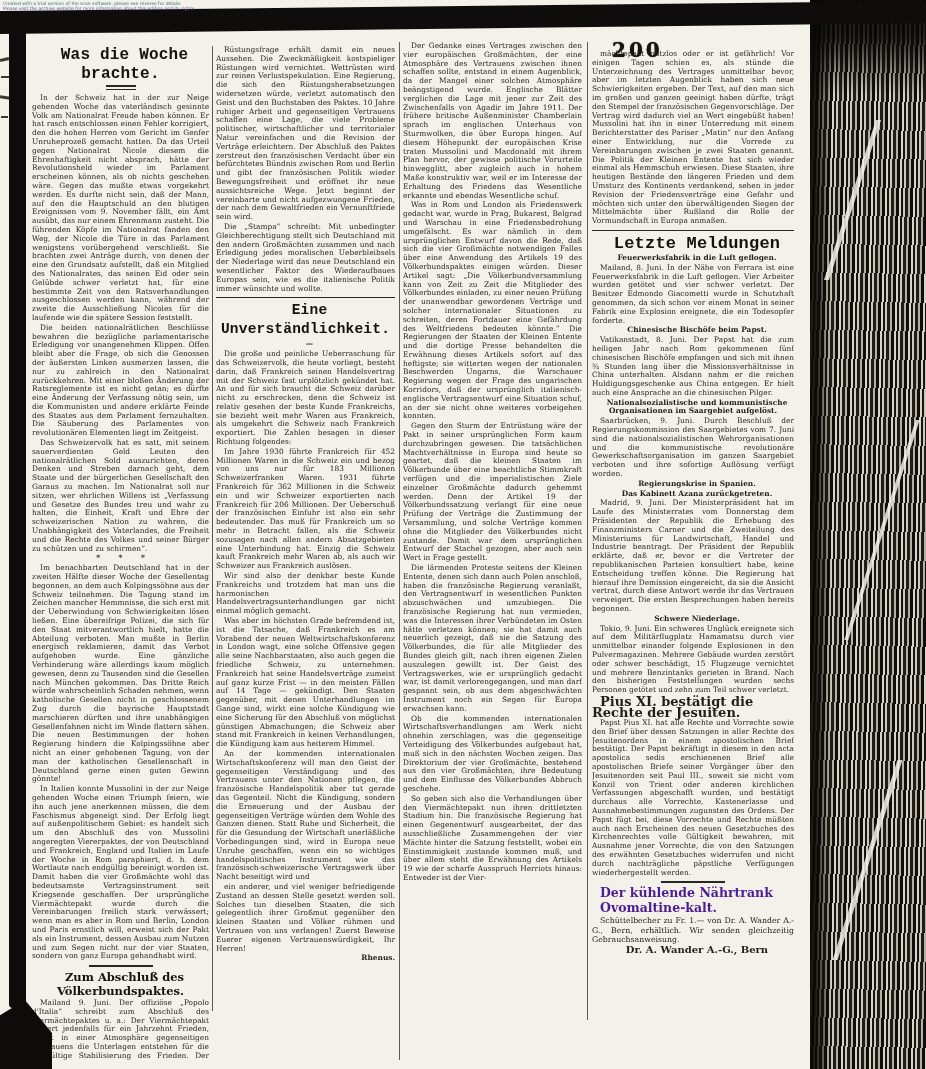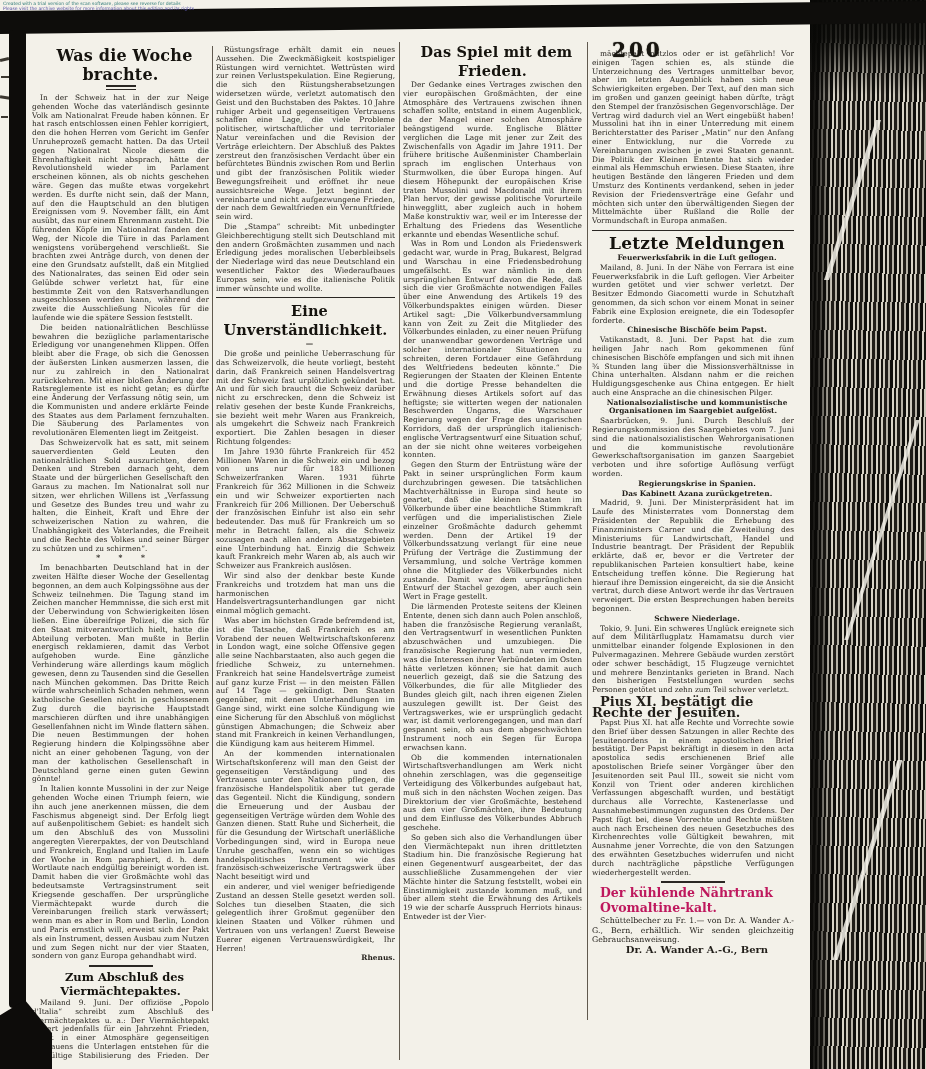--- a/index.html
+++ b/index.html
@@ -30,40 +30,40 @@
   .wm1 { color:#2e7a78; } .wm2 { color:#5a55a8; }
 
   .pagenum { position:absolute; left:612px; top:38px; z-index:2;
     font-size:20px; font-weight:bold; letter-spacing:3px; color:#17150f;
     text-shadow:0 0 1px #17150f; }
 
   .col { position:absolute; top:0; overflow:hidden; z-index:1;
     font-size:7.4px; line-height:8.8px; text-align:justify; color:#221f1a; }
   .col p { margin:0 0 1px; text-indent:8px; }
   .hl { font-size:16px; font-weight:bold; text-align:center; letter-spacing:.2px;
-    line-height:19px; margin:2px 0 1px; text-indent:0; color:#15130e; }
+    line-height:19px; margin:2px 0 1px; text-indent:0; color:#15130e;font-family:Liberation Mono, monospace; }
   .hl-md { font-size:11.5px; font-weight:bold; text-align:center; line-height:14px;
     margin:3px 0 2px; text-indent:0; color:#15130e; }
   .orn { width:30px; margin:1px auto 4px; border-top:2px solid #2a2723; height:2px;
     border-bottom:1px solid #2a2723; }
   .dash { text-align:center; text-indent:0; margin:1px 0 2px; font-weight:bold; }
   .stars { text-align:center; text-indent:0; letter-spacing:8px; font-weight:bold;
     margin:3px 0 3px; }
   .rule-full { border-top:1px solid #2a2723; margin:4px 0 3px; }
   .rule-short { width:64px; border-top:2px solid #2a2723; margin:4px auto 3px; }
   .sig { text-align:right; font-weight:bold; text-indent:0; }
 
   .item-title { font-weight:bold; text-align:center; text-indent:0; margin:3px 0 0; }
   .item-title2 { font-weight:bold; text-align:center; text-indent:0; margin:0; }
   .item-title2:empty { display:none; }
   .item-hl { font-size:13px; font-weight:bold; text-align:left; text-indent:0;
     line-height:11px; margin:4px 0 2px; }
 
   .ad-title { font-size:12.5px; font-weight:bold; line-height:14px; text-indent:0;
-    text-align:left; margin:2px 0 0; color:#be185d; }
+    text-align:left; margin:2px 0 0; color:#4c1d95; }
   .ad-body { margin:4px 0 0 14px; font-size:7.8px; line-height:9.4px; }
   .ad-sig { margin:2px 30px 0 0; text-align:center; font-size:10px; font-weight:bold; }
 </style>
 </head>
 <body>
 
 <div id="page">
 
   <div class="watermark">
     <div class="wm1">Created with a trial version of the scan software, please see reverse for details</div>
@@ -92,41 +92,40 @@
   <div class="col" style="left:32px;width:177px;top:46px;height:1014px;">
     <p class="hl">Was die Woche brachte.</p>
     <div class="orn"></div>
     <p>In der Schweiz hat in der zur Neige gehenden Woche das vaterländisch gesinnte Volk am Nationalrat Freude haben können. Er hat rasch entschlossen einen Fehler korrigiert, den die hohen Herren vom Gericht im Genfer Unruheprozeß gemacht hatten. Da das Urteil gegen Nationalrat Nicole diesem die Ehrenhaftigkeit nicht absprach, hätte der Revolutionsheld wieder im Parlament erscheinen können, als ob nichts geschehen wäre. Gegen das mußte etwas vorgekehrt werden. Es durfte nicht sein, daß der Mann, auf den die Hauptschuld an den blutigen Ereignissen vom 9. November fällt, ein Amt ausübt, das nur einem Ehrenmann zusteht. Die führenden Köpfe im Nationalrat fanden den Weg, der Nicole die Türe in das Parlament wenigstens vorübergehend verschließt. Sie brachten zwei Anträge durch, von denen der eine den Grundsatz aufstellt, daß ein Mitglied des Nationalrates, das seinen Eid oder sein Gelübde schwer verletzt hat, für eine bestimmte Zeit von den Ratsverhandlungen ausgeschlossen werden kann, während der zweite die Ausschließung Nicoles für die laufende wie die spätere Session feststellt.</p>
     <p>Die beiden nationalrätlichen Beschlüsse bewahren die bezügliche parlamentarische Erledigung vor unangenehmen Klippen. Offen bleibt aber die Frage, ob sich die Genossen der äußersten Linken ausmerzen lassen, die nur zu zahlreich in den Nationalrat zurückkehren. Mit einer bloßen Änderung der Ratsreglemente ist es nicht getan; es dürfte eine Änderung der Verfassung nötig sein, um die Kommunisten und andere erklärte Feinde des Staates aus dem Parlament fernzuhalten. Die Säuberung des Parlamentes von revolutionären Elementen liegt im Zeitgeist.</p>
     <p>Das Schweizervolk hat es satt, mit seinem sauerverdienten Geld Leuten den nationalrätlichen Sold auszurichten, deren Denken und Streben darnach geht, dem Staate und der bürgerlichen Gesellschaft den Garaus zu machen. Im Nationalrat soll nur sitzen, wer ehrlichen Willens ist „Verfassung und Gesetze des Bundes treu und wahr zu halten, die Einheit, Kraft und Ehre der schweizerischen Nation zu wahren, die Unabhängigkeit des Vaterlandes, die Freiheit und die Rechte des Volkes und seiner Bürger zu schützen und zu schirmen“.</p>
     <p class="stars">*   *   *</p>
     <p>Im benachbarten Deutschland hat in der zweiten Hälfte dieser Woche der Gesellentag begonnen, an dem auch Kolpingssöhne aus der Schweiz teilnehmen. Die Tagung stand im Zeichen mancher Hemmnisse, die sich erst mit der Ueberwindung von Schwierigkeiten lösen ließen. Eine übereifrige Polizei, die sich für den Staat mitverantwortlich hielt, hatte die Abteilung verboten. Man mußte in Berlin energisch reklamieren, damit das Verbot aufgehoben wurde. Eine gänzliche Verhinderung wäre allerdings kaum möglich gewesen, denn zu Tausenden sind die Gesellen nach München gekommen. Das Dritte Reich würde wahrscheinlich Schaden nehmen, wenn katholische Gesellen nicht in geschlossenem Zug durch die bayrische Hauptstadt marschieren dürften und ihre unabhängigen Gesellenfahnen nicht im Winde flattern sähen. Die neuen Bestimmungen der hohen Regierung hindern die Kolpingssöhne aber nicht an einer gehobenen Tagung, von der man der katholischen Gesellenschaft in Deutschland gerne einen guten Gewinn gönnte!</p>
     <p>In Italien konnte Mussolini in der zur Neige gehenden Woche einen Triumph feiern, wie ihn auch jene anerkennen müssen, die dem Faschismus abgeneigt sind. Der Erfolg liegt auf außenpolitischem Gebiet: es handelt sich um den Abschluß des von Mussolini angeregten Viererpaktes, der von Deutschland und Frankreich, England und Italien im Laufe der Woche in Rom paraphiert, d. h. dem Wortlaute nach endgültig bereinigt worden ist. Damit haben die vier Großmächte wohl das bedeutsamste Vertragsinstrument seit Kriegsende geschaffen. Der ursprüngliche Viermächtepakt wurde durch die Vereinbarungen freilich stark verwässert; wenn man es aber in Rom und Berlin, London und Paris ernstlich will, erweist sich der Pakt als ein Instrument, dessen Ausbau zum Nutzen und zum Segen nicht nur der vier Staaten, sondern von ganz Europa gehandhabt wird.</p>
     <div class="rule-short"></div>
-    <p class="hl-md">Zum Abschluß des Viermächtepaktes.</p>
+    <p class="hl-md">Zum Abschluß des Völkerbundspaktes.</p>
     <p>Mailand 9. Juni. Der offiziöse „Popolo d'Italia“ schreibt zum Abschluß des Viermächtepaktes u. a.: Der Viermächtepakt sichert jedenfalls für ein Jahrzehnt Frieden, damit in einer Atmosphäre gegenseitigen Vertrauens die Unterlagen entstehen für die endgültige Stabilisierung des Frieden. Der Abschluß des Paktes kann nur denen mißfallen, die einen Krieg planten. Nach dem Pakt von Rom gibt es 10 Jahre lang keinen Krieg mehr und die</p>
   </div>
 
   <div class="col" style="left:216px;width:179px;top:46px;height:975px;">
     <p>Rüstungsfrage erhält damit ein neues Aussehen. Die Zweckmäßigkeit kostspieliger Rüstungen wird vernichtet. Wettrüsten wird zur reinen Verlustspekulation. Eine Regierung, die sich den Rüstungsherabsetzungen widersetzen würde, verletzt automatisch den Geist und den Buchstaben des Paktes. 10 Jahre ruhiger Arbeit und gegenseitigen Vertrauens schaffen eine Lage, die viele Probleme politischer, wirtschaftlicher und territorialer Natur vereinfachen und die Revision der Verträge erleichtern. Der Abschluß des Paktes zerstreut den französischen Verdacht über ein befürchtetes Bündnis zwischen Rom und Berlin und gibt der französischen Politik wieder Bewegungsfreiheit und eröffnet ihr neue aussichtsreiche Wege. Jetzt beginnt der vereinbarte und nicht aufgezwungene Frieden, der nach dem Gewaltfrieden ein Vernunftfriede sein wird.</p>
     <p>Die „Stampa“ schreibt: Mit unbedingter Gleichberechtigung stellt sich Deutschland mit den andern Großmächten zusammen und nach Erledigung jedes moralischen Ueberbleibsels der Niederlage wird das neue Deutschland ein wesentlicher Faktor des Wiederaufbaues Europas sein, wie es die italienische Politik immer wünschte und wollte.</p>
     <div class="rule-full"></div>
     <p class="hl" style="font-size:14.5px;">Eine Unverständlichkeit.</p>
     <p class="dash">—</p>
     <p>Die große und peinliche Ueberraschung für das Schweizervolk, die heute vorliegt, besteht darin, daß Frankreich seinen Handelsvertrag mit der Schweiz fast urplötzlich gekündet hat. An und für sich braucht die Schweiz darüber nicht zu erschrecken, denn die Schweiz ist relativ gesehen der beste Kunde Frankreichs, sie bezieht weit mehr Waren aus Frankreich, als umgekehrt die Schweiz nach Frankreich exportiert. Die Zahlen besagen in dieser Richtung folgendes:</p>
     <p>Im Jahre 1930 führte Frankreich für 452 Millionen Waren in die Schweiz ein und bezog von uns nur für 183 Millionen Schweizerfranken Waren. 1931 führte Frankreich für 362 Millionen in die Schweiz ein und wir Schweizer exportierten nach Frankreich für 206 Millionen. Der Ueberschuß der französischen Einfuhr ist also ein sehr bedeutender. Das muß für Frankreich um so mehr in Betracht fallen, als die Schweiz sozusagen nach allen andern Absatzgebieten eine Unterbindung hat. Einzig die Schweiz kauft Frankreich mehr Waren ab, als auch wir Schweizer aus Frankreich auslösen.</p>
     <p>Wir sind also der denkbar beste Kunde Frankreichs und trotzdem hat man uns die harmonischen Handelsvertragsunterhandlungen gar nicht einmal möglich gemacht.</p>
     <p>Was aber im höchsten Grade befremdend ist, ist die Tatsache, daß Frankreich es am Vorabend der neuen Weltwirtschaftskonferenz in London wagt, eine solche Offensive gegen alle seine Nachbarstaaten, also auch gegen die friedliche Schweiz, zu unternehmen. Frankreich hat seine Handelsverträge zumeist auf ganz kurze Frist — in den meisten Fällen auf 14 Tage — gekündigt. Den Staaten gegenüber, mit denen Unterhandlungen im Gange sind, wirkt eine solche Kündigung wie eine Sicherung für den Abschluß von möglichst günstigen Abmachungen; die Schweiz aber stand mit Frankreich in keinen Verhandlungen, die Kündigung kam aus heiterem Himmel.</p>
     <p>An der kommenden internationalen Wirtschaftskonferenz will man den Geist der gegenseitigen Verständigung und des Vertrauens unter den Nationen pflegen, die französische Handelspolitik aber tut gerade das Gegenteil. Nicht die Kündigung, sondern die Erneuerung und der Ausbau der gegenseitigen Verträge würden dem Wohle des Ganzen dienen. Statt Ruhe und Sicherheit, die für die Gesundung der Wirtschaft unerläßliche Vorbedingungen sind, wird in Europa neue Unruhe geschaffen, wenn ein so wichtiges handelspolitisches Instrument wie das französisch-schweizerische Vertragswerk über Nacht beseitigt wird und</p>
     <p>ein anderer, und viel weniger befriedigende Zustand an dessen Stelle gesetzt werden soll. Solches tun dieselben Staaten, die sich gelegentlich ihrer Großmut gegenüber den kleinen Staaten und Völker rühmen und Vertrauen von uns verlangen! Zuerst Beweise Euerer eigenen Vertrauenswürdigkeit, Ihr Herren!</p>
     <p class="sig">Rhenus.</p>
   </div>
 
   <div class="col" style="left:403px;width:179px;top:42px;height:1020px;">
-    <p class="hl" style="font-size:14.5px;">Das Spiel mit dem Frieden.</p>
     <p>Der Gedanke eines Vertrages zwischen den vier europäischen Großmächten, der eine Atmosphäre des Vertrauens zwischen ihnen schaffen sollte, entstand in einem Augenblick, da der Mangel einer solchen Atmosphäre beängstigend wurde. Englische Blätter verglichen die Lage mit jener zur Zeit des Zwischenfalls von Agadir im Jahre 1911. Der frühere britische Außenminister Chamberlain sprach im englischen Unterhaus von Sturmwolken, die über Europa hingen. Auf diesem Höhepunkt der europäischen Krise traten Mussolini und Macdonald mit ihrem Plan hervor, der gewisse politische Vorurteile hinwegglitt, aber zugleich auch in hohem Maße konstruktiv war, weil er im Interesse der Erhaltung des Friedens das Wesentliche erkannte und ebendas Wesentliche schuf.</p>
     <p>Was in Rom und London als Friedenswerk gedacht war, wurde in Prag, Bukarest, Belgrad und Warschau in eine Friedensbedrohung umgefälscht. Es war nämlich in dem ursprünglichen Entwurf davon die Rede, daß sich die vier Großmächte notwendigen Falles über eine Anwendung des Artikels 19 des Völkerbundspaktes einigen würden. Dieser Artikel sagt: „Die Völkerbundversammlung kann von Zeit zu Zeit die Mitglieder des Völkerbundes einladen, zu einer neuen Prüfung der unanwendbar gewordenen Verträge und solcher internationaler Situationen zu schreiten, deren Fortdauer eine Gefährdung des Weltfriedens bedeuten könnte.“ Die Regierungen der Staaten der Kleinen Entente und die dortige Presse behandelten die Erwähnung dieses Artikels sofort auf das heftigste; sie witterten wegen der nationalen Beschwerden Ungarns, die Warschauer Regierung wegen der Frage des ungarischen Korridors, daß der ursprünglich italienisch-englische Vertragsentwurf eine Situation schuf, an der sie nicht ohne weiteres vorbeigehen konnten.</p>
     <p>Gegen den Sturm der Entrüstung wäre der Pakt in seiner ursprünglichen Form kaum durchzubringen gewesen. Die tatsächlichen Machtverhältnisse in Europa sind heute so geartet, daß die kleinen Staaten im Völkerbunde über eine beachtliche Stimmkraft verfügen und die imperialistischen Ziele einzelner Großmächte dadurch gehemmt werden. Denn der Artikel 19 der Völkerbundssatzung verlangt für eine neue Prüfung der Verträge die Zustimmung der Versammlung, und solche Verträge kommen ohne die Mitglieder des Völkerbundes nicht zustande. Damit war dem ursprünglichen Entwurf der Stachel gezogen, aber auch sein Wert in Frage gestellt.</p>
     <p>Die lärmenden Proteste seitens der Kleinen Entente, denen sich dann auch Polen anschloß, haben die französische Regierung veranlaßt, den Vertragsentwurf in wesentlichen Punkten abzuschwächen und umzubiegen. Die französische Regierung hat nun vermieden, was die Interessen ihrer Verbündeten im Osten hätte verletzen können; sie hat damit auch neuerlich gezeigt, daß sie die Satzung des Völkerbundes, die für alle Mitglieder des Bundes gleich gilt, nach ihren eigenen Zielen auszulegen gewillt ist. Der Geist des Vertragswerkes, wie er ursprünglich gedacht war, ist damit verlorengegangen, und man darf gespannt sein, ob aus dem abgeschwächten Instrument noch ein Segen für Europa erwachsen kann.</p>
     <p>Ob die kommenden internationalen Wirtschaftsverhandlungen am Werk nicht ohnehin zerschlagen, was die gegenseitige Verteidigung des Völkerbundes aufgebaut hat, muß sich in den nächsten Wochen zeigen. Das Direktorium der vier Großmächte, bestehend aus den vier Großmächten, ihre Bedeutung und dem Einflusse des Völkerbundes Abbruch geschehe.</p>
     <p>So geben sich also die Verhandlungen über den Viermächtepakt nun ihren drittletzten Stadium hin. Die französische Regierung hat einen Gegenentwurf ausgearbeitet, der das ausschließliche Zusammengehen der vier Mächte hinter die Satzung fest­stellt, wobei ein Einstimmigkeit zustande kommen muß, und über allem steht die Erwähnung des Artikels 19 wie der scharfe Ausspruch Herriots hinaus: Entweder ist der Vier-</p>
   </div>
 
   <div class="col" style="left:592px;width:202px;top:50px;height:975px;">
     <p>mächtepakt nutzlos oder er ist gefährlich! Vor einigen Tagen schien es, als stünde die Unterzeichnung des Vertrages unmittelbar bevor, aber im letzten Augenblick haben sich neue Schwierigkeiten ergeben. Der Text, auf den man sich im großen und ganzen geeinigt haben dürfte, trägt den Stempel der französischen Gegenvorschläge. Der Vertrag wird dadurch viel an Wert eingebüßt haben! Mussolini hat ihn in einer Unterredung mit einem Berichterstatter des Pariser „Matin“ nur den Anfang einer Entwicklung, nur die Vorrede zu Vereinbarungen zwischen je zwei Staaten genannt. Die Politik der Kleinen Entente hat sich wieder einmal als Hemmschuh erwiesen. Diese Staaten, ihre heutigen Bestände den längeren Frieden und dem Umsturz des Kontinents verdankend, sehen in jeder Revision der Friedensverträge eine Gefahr und möchten sich unter den überwältigenden Siegen der Mittelmächte über Rußland die Rolle der Vormundschaft in Europa anmaßen.</p>

